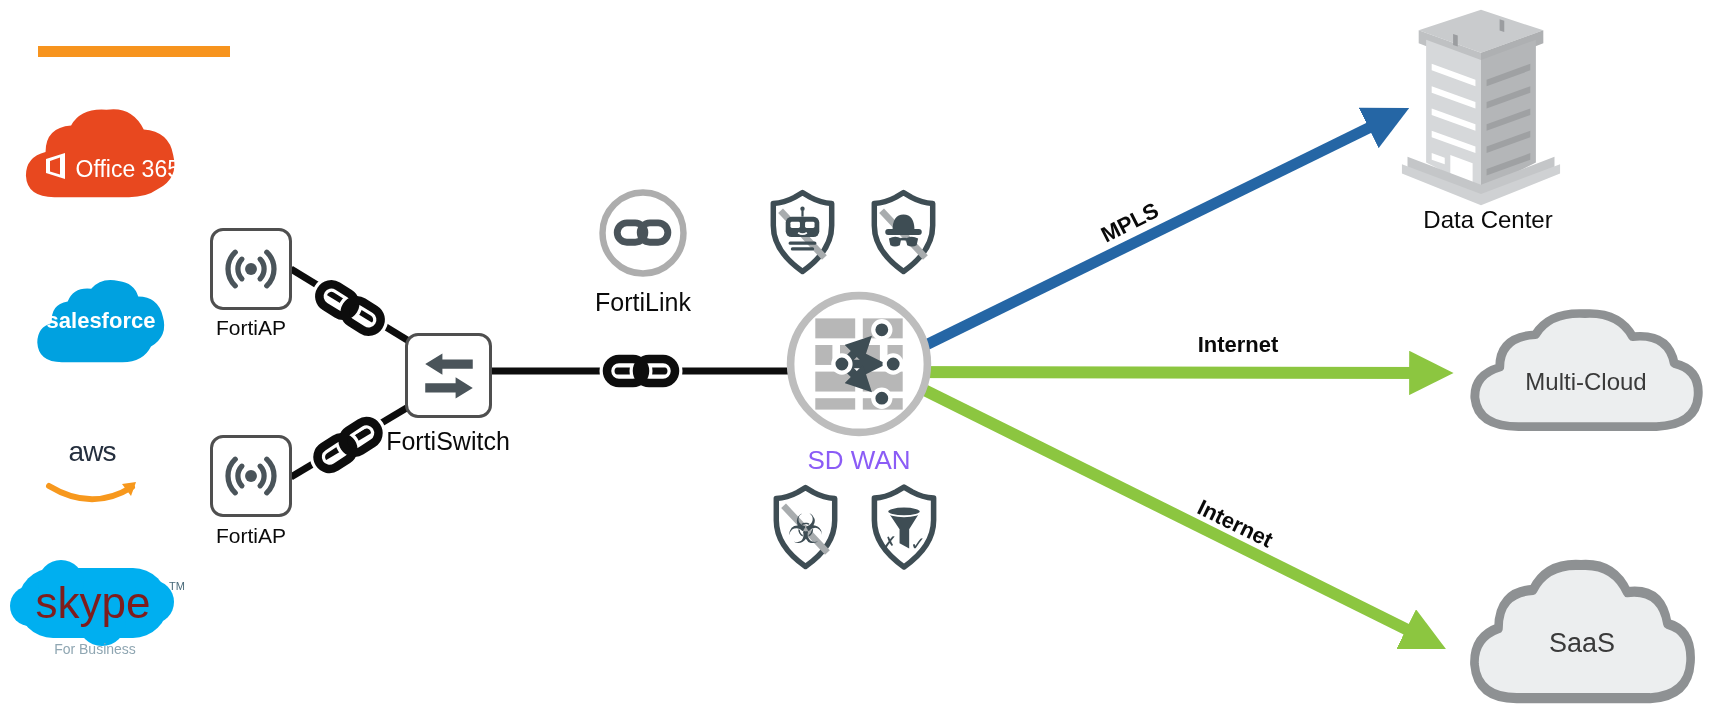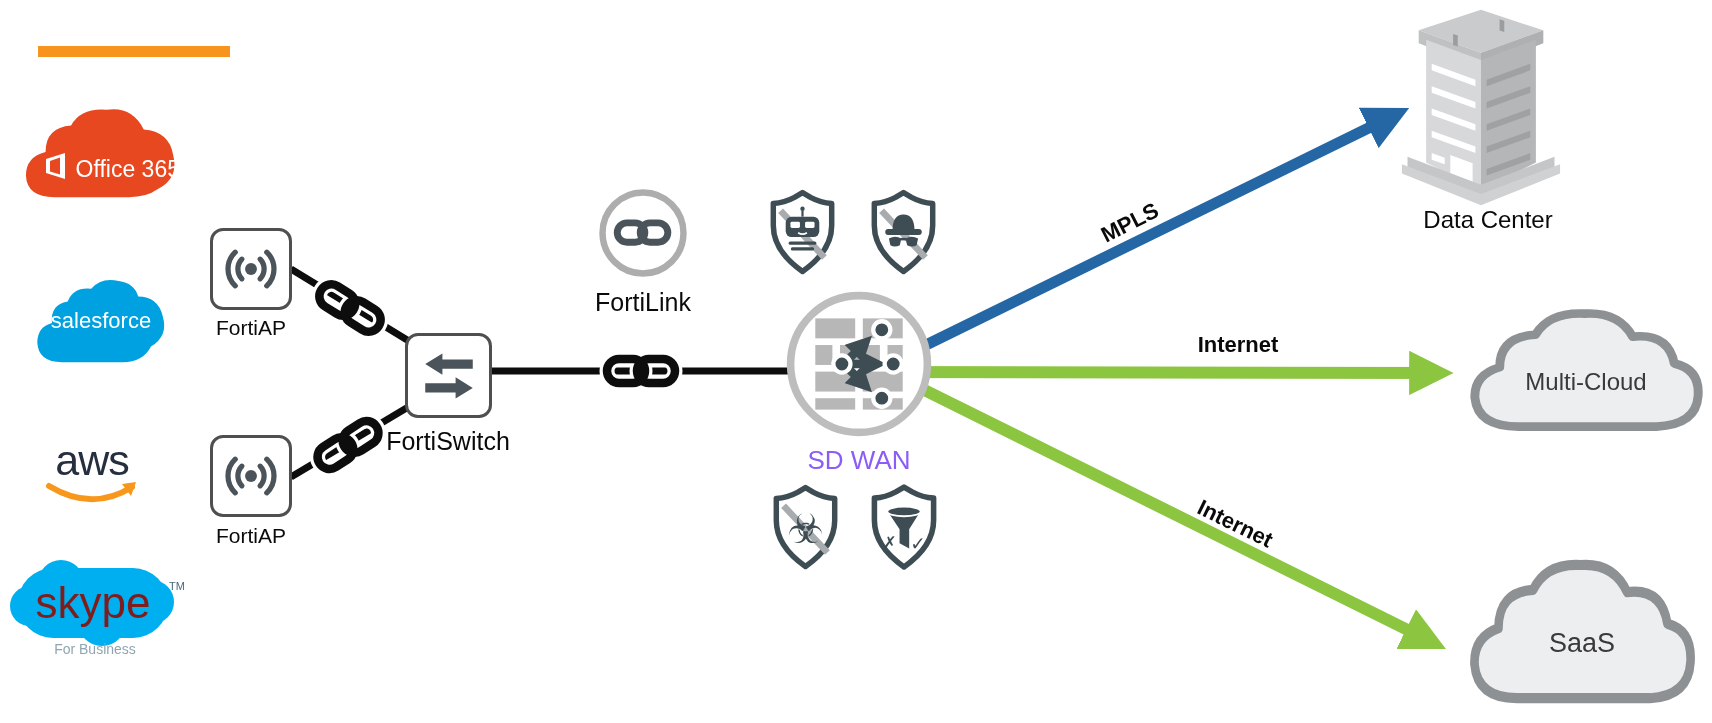--- a/index.html
+++ b/index.html
@@ -48,25 +48,25 @@
       <polygon points="2,7 21,1 21,27 2,21" fill="#fff"></polygon>
       <polygon points="6,9 16,5.5 16,22.5 6,19.5" fill="#E8481F"></polygon>
     </svg>
     <span class="lbl" style="left:52px;top:56px;width:110px;color:#fff;font-weight:normal;font-size:23px;text-align:right">Office 365</span>
   </div>
 
   <div class="abs" style="left:32px;top:275px;width:138px;height:98px">
     <svg width="138" height="98" viewBox="0 0 140 100">
       <path d="M30 89 Q6 89 5 69 Q5 53 20 49 Q18 30 36 27 Q42 12 60 14 Q70 2 88 6 Q104 8 108 22 Q128 22 133 42 Q139 62 121 73 Q113 89 92 89 Z" fill="#00A1E0"></path>
     </svg>
-    <span class="lbl" style="left:9px;top:33px;width:120px;color:#fff;font-weight:normal;font-size:22px">salesforce</span>
+    <span class="lbl" style="left:9px;top:33px;width:120px;color:#fff;font-weight:bold;font-size:22px">salesforce</span>
   </div>
 
   <div class="abs" style="left:44px;top:436px;width:100px;height:80px">
-    <span class="lbl" style="left:0;top:0;width:96px;font-size:43px;color:#252F3E;letter-spacing:-1px">aws</span>
+    <span class="lbl" style="left:0;top:0;width:96px;font-size:28px;color:#252F3E;letter-spacing:-1px">aws</span>
     <svg class="abs" style="left:0;top:44px" width="96" height="34" viewBox="0 0 96 34">
       <path d="M5 6 Q48 32 88 7" stroke="#F7981D" stroke-width="6" fill="none" stroke-linecap="round"></path>
       <polygon points="92,2 78,4 87,16" fill="#F7981D"></polygon>
     </svg>
   </div>
 
   <div class="skblob" style="left:18px;top:568px;width:150px;height:70px">
     <span class="bump" style="left:-8px;top:18px;width:40px;height:40px"></span>
     <span class="bump" style="right:-6px;top:12px;width:44px;height:44px"></span>
     <span class="bump" style="left:20px;top:-8px;width:46px;height:46px"></span>

